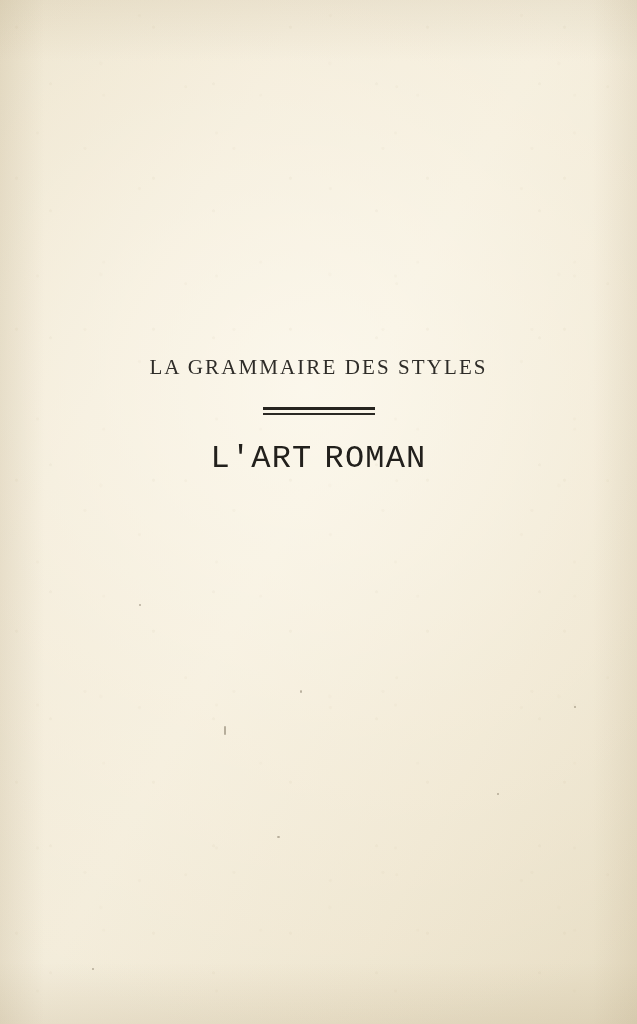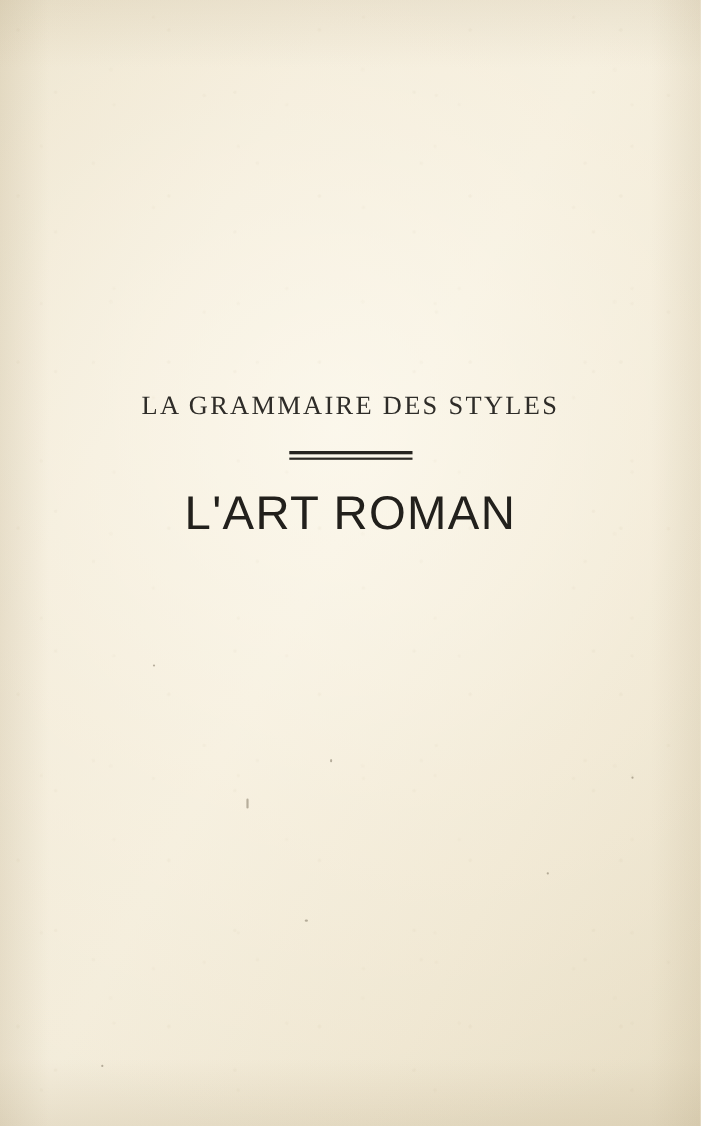--- a/index.html
+++ b/index.html
@@ -63,21 +63,21 @@
   .title-block {
     position: absolute;
     left: 0;
     right: 0;
     top: 356px;
     text-align: center;
   }
 
   .series-title {
     font-family: "Liberation Serif", serif;
-    font-size: 24px;
+    font-size: 21px;
     line-height: 1.1;
     letter-spacing: 2.1px;
     color: #2e2c28;
     margin: 0;
     font-weight: 400;
     font-variant: small-caps;
     text-transform: uppercase;
   }
 
   .rule-group {
@@ -91,22 +91,22 @@
   }
   .rule-thin {
     height: 1.5px;
     background: #2b2924;
     margin: 3px auto 0;
     width: 112px;
   }
 
   .main-title {
     margin: 27px 0 0;
-    font-family: Liberation Sans, sans-serif;
-    font-size: 43px;
+    font-family: Liberation Mono, monospace;
+    font-size: 32px;
     line-height: 1.05;
     letter-spacing: 1.2px;
     color: #22201c;
     font-weight: 400;
   }
   .main-title .spacer {
     display: inline-block;
     width: 12px;
   }
 </style>

